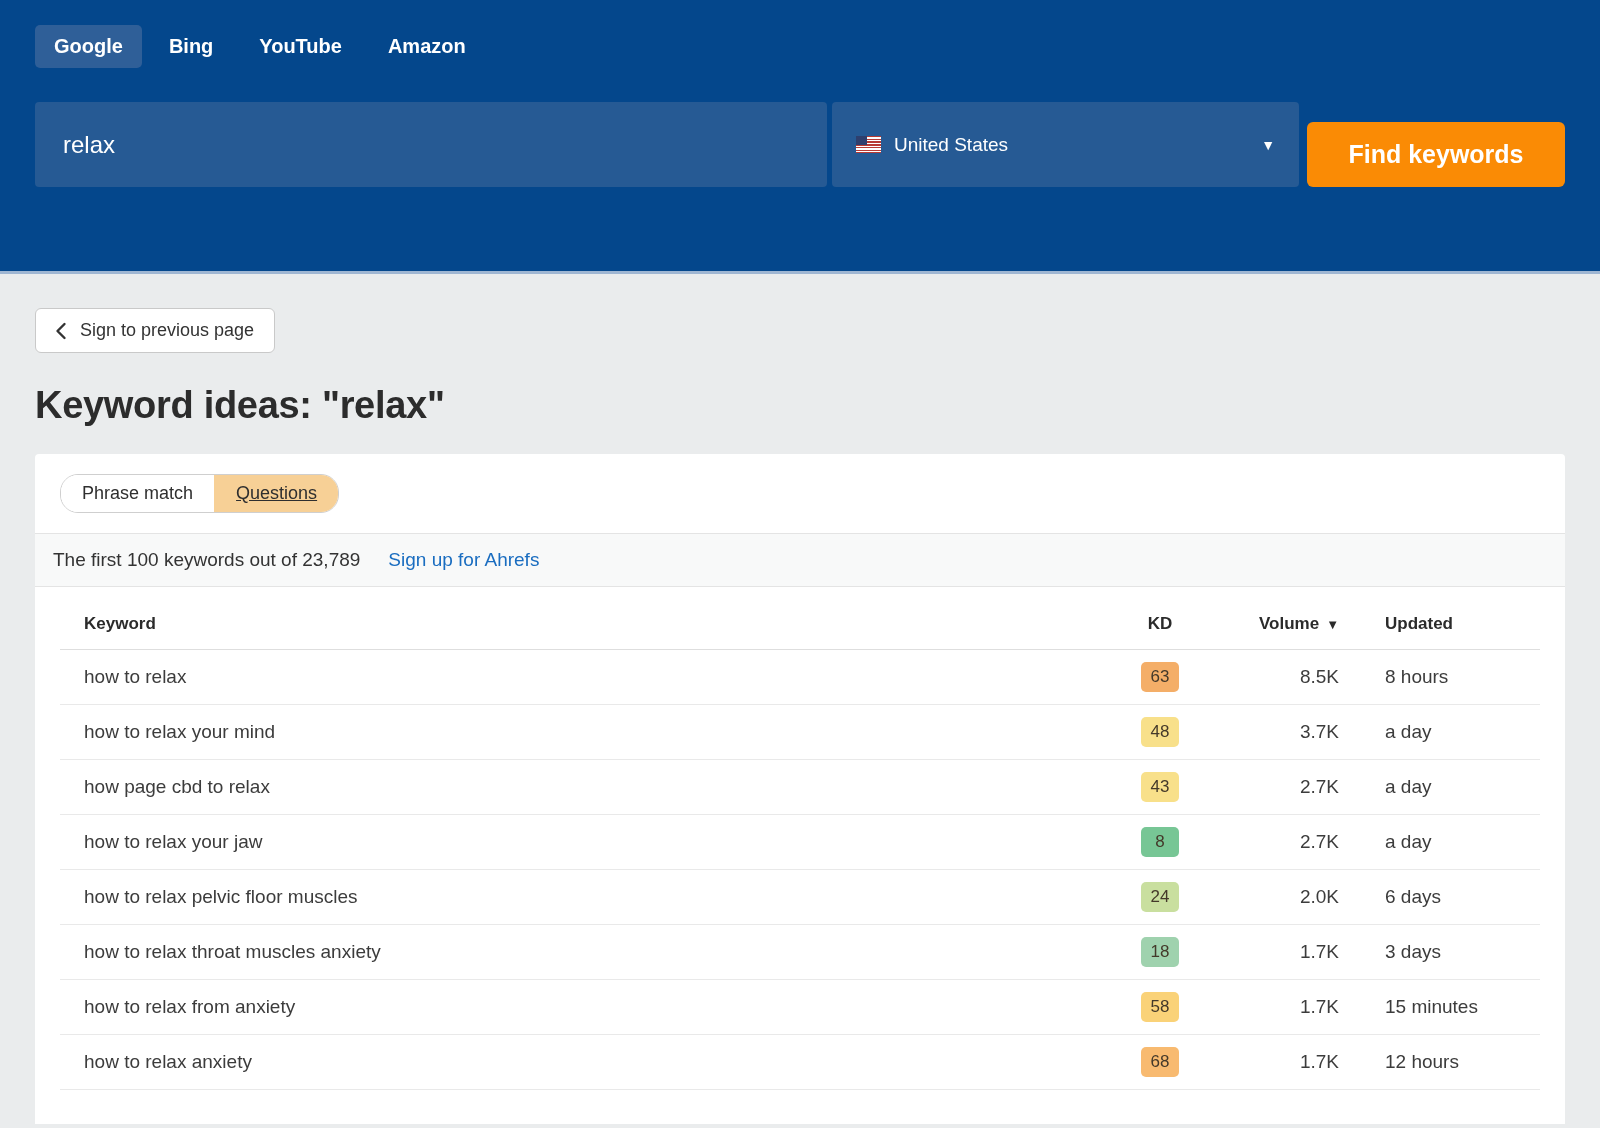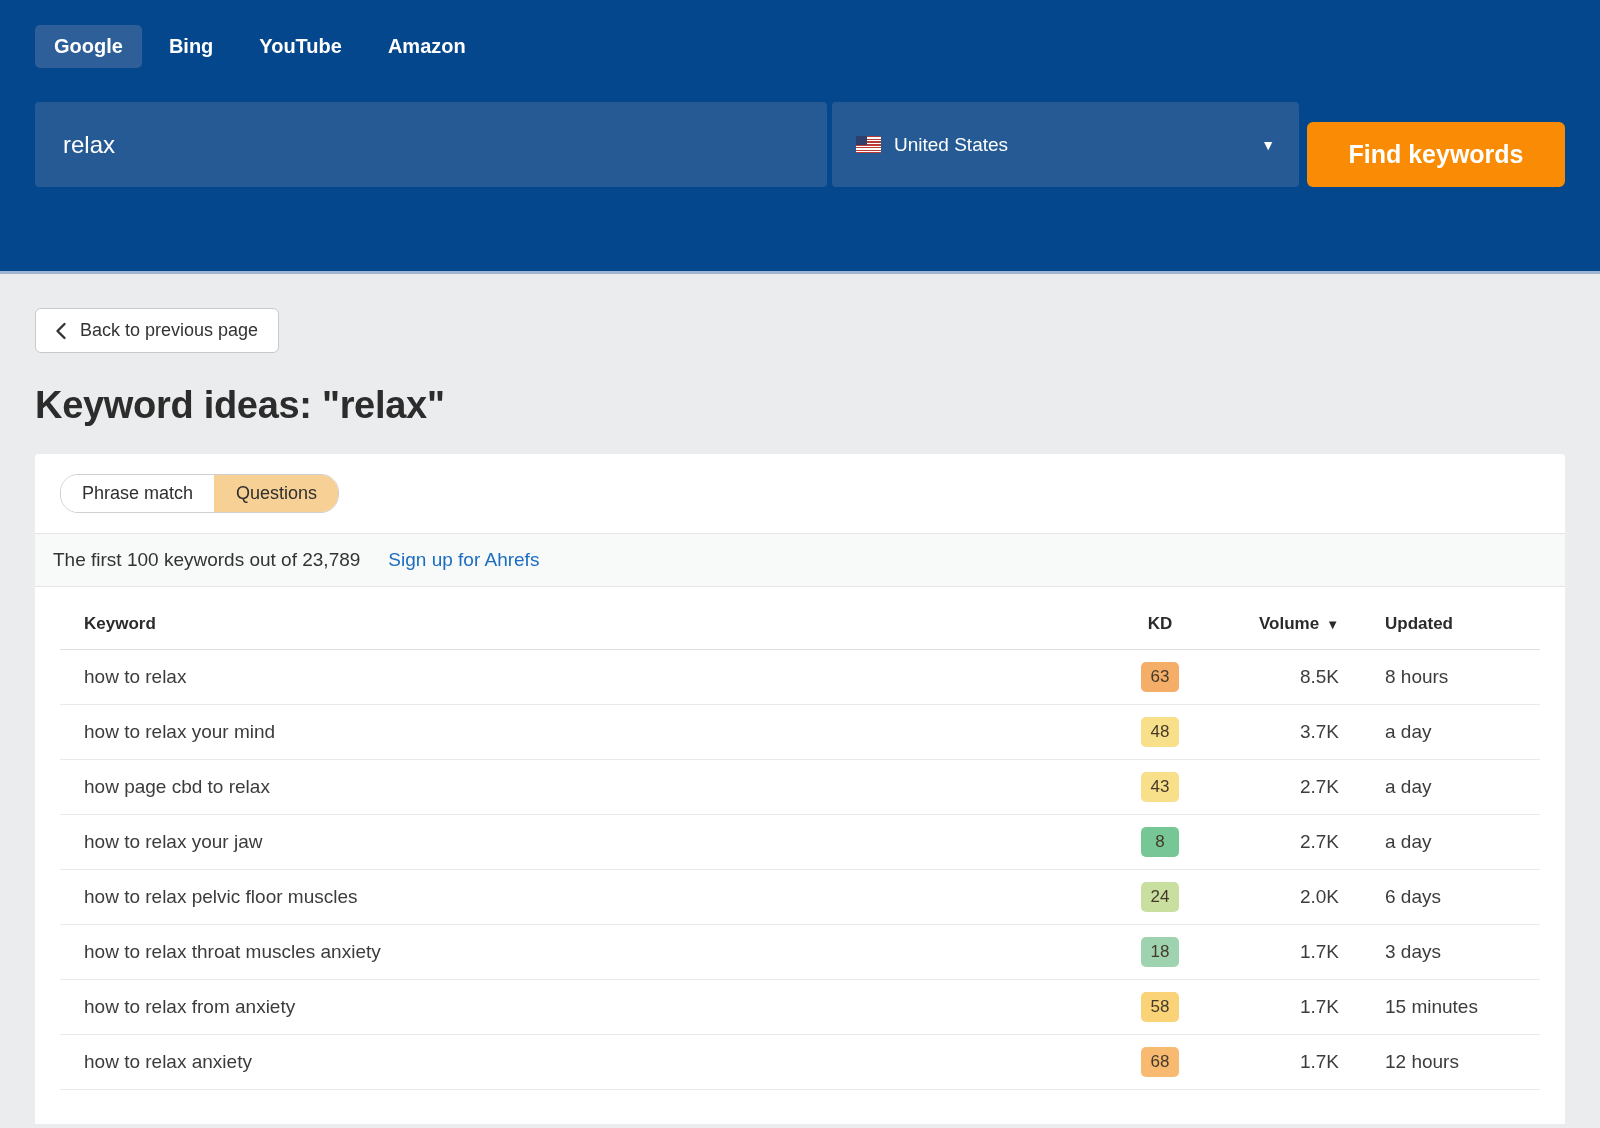--- a/index.html
+++ b/index.html
@@ -75,21 +75,21 @@
   .card { background: #fff; border-radius: 4px 4px 0 0; padding-bottom: 24px; min-height: 670px; }
   .card-tabs-row { padding: 20px 25px; }
   .segmented {
     display: inline-flex; border: 1px solid #cfcfcf; border-radius: 18px;
     overflow: hidden; background: #fff;
   }
   .segment {
     padding: 8px 21px; font-size: 18px; color: #2f2f2f;
     background: #fff; border: none; font-family: inherit; cursor: pointer;
   }
-  .segment + .segment { border-left: 1px solid #cfcfcf; }
+  .segment + .segment { border-left: 1px solid #cfcfcf; text-decoration: underline; }
   .segment.active { background: var(--active-tab-bg, #f7d096); border-left-color: transparent; }
 
   .meta-row {
     border-top: 1px solid #e4e4e4; border-bottom: 1px solid #e4e4e4;
     background: #f8f9f9; padding: 15px 18px;
     display: flex; align-items: center; font-size: 19px; color: #333;
   }
   .signup-link { color: var(--link-blue, #1a6dc0); margin-left: 28px; cursor: pointer; text-decoration: none; }
 
   
@@ -136,21 +136,21 @@
 </div>
 
 <div class="content">
 
   <button class="back-btn">
     <span>
       <svg width="13" height="18" viewBox="0 0 12 18">
           <path d="M10 2 L3 9 L10 16" stroke="#333" stroke-width="2.4" fill="none" stroke-linecap="round" stroke-linejoin="round"></path>
         </svg>
     </span>
-    <span>Back to previous page</span>
+    <span>Sign to previous page</span>
   </button>
 
   <h1 class="page-title">Keyword ideas: "relax"</h1>
 
   <div class="card">
 
     <div class="card-tabs-row">
       <div class="segmented">
         <button class="segment">Phrase match</button>
         <button class="segment active">Questions</button>

